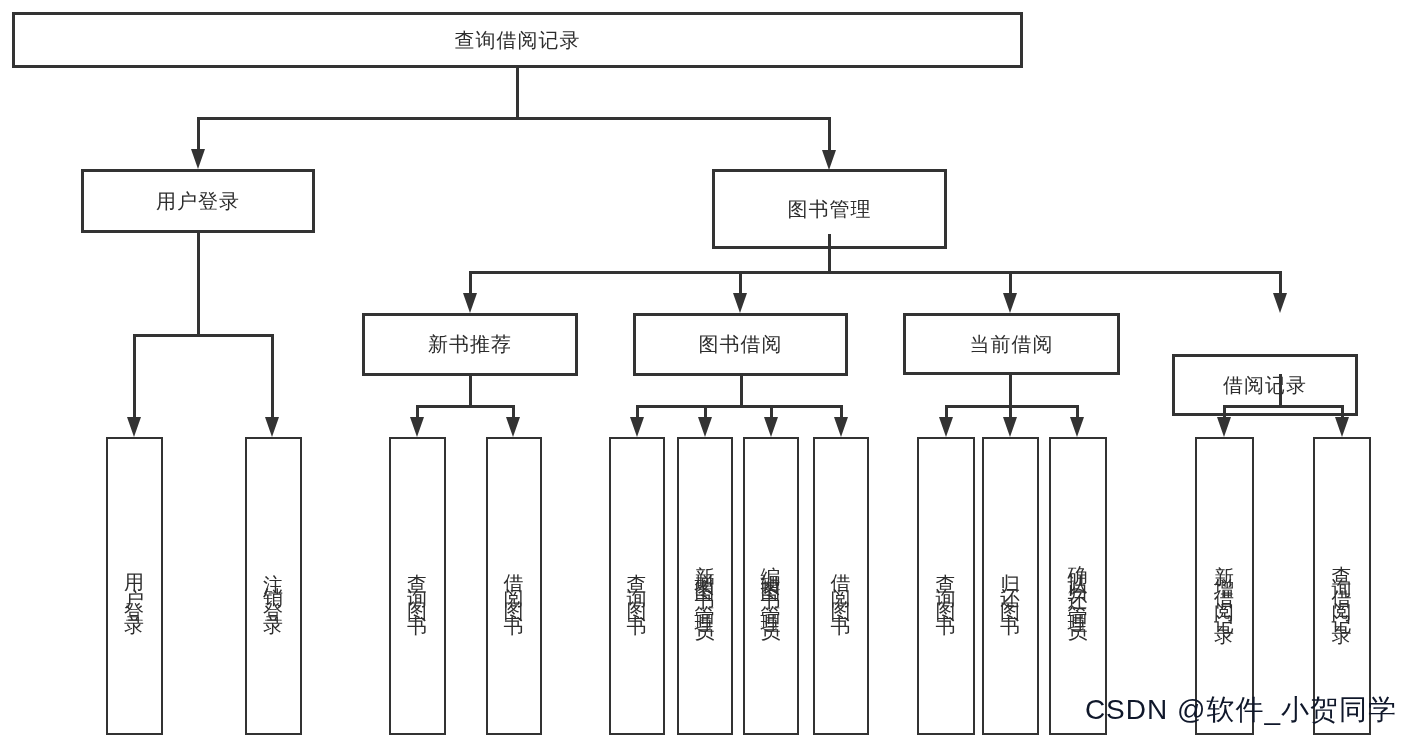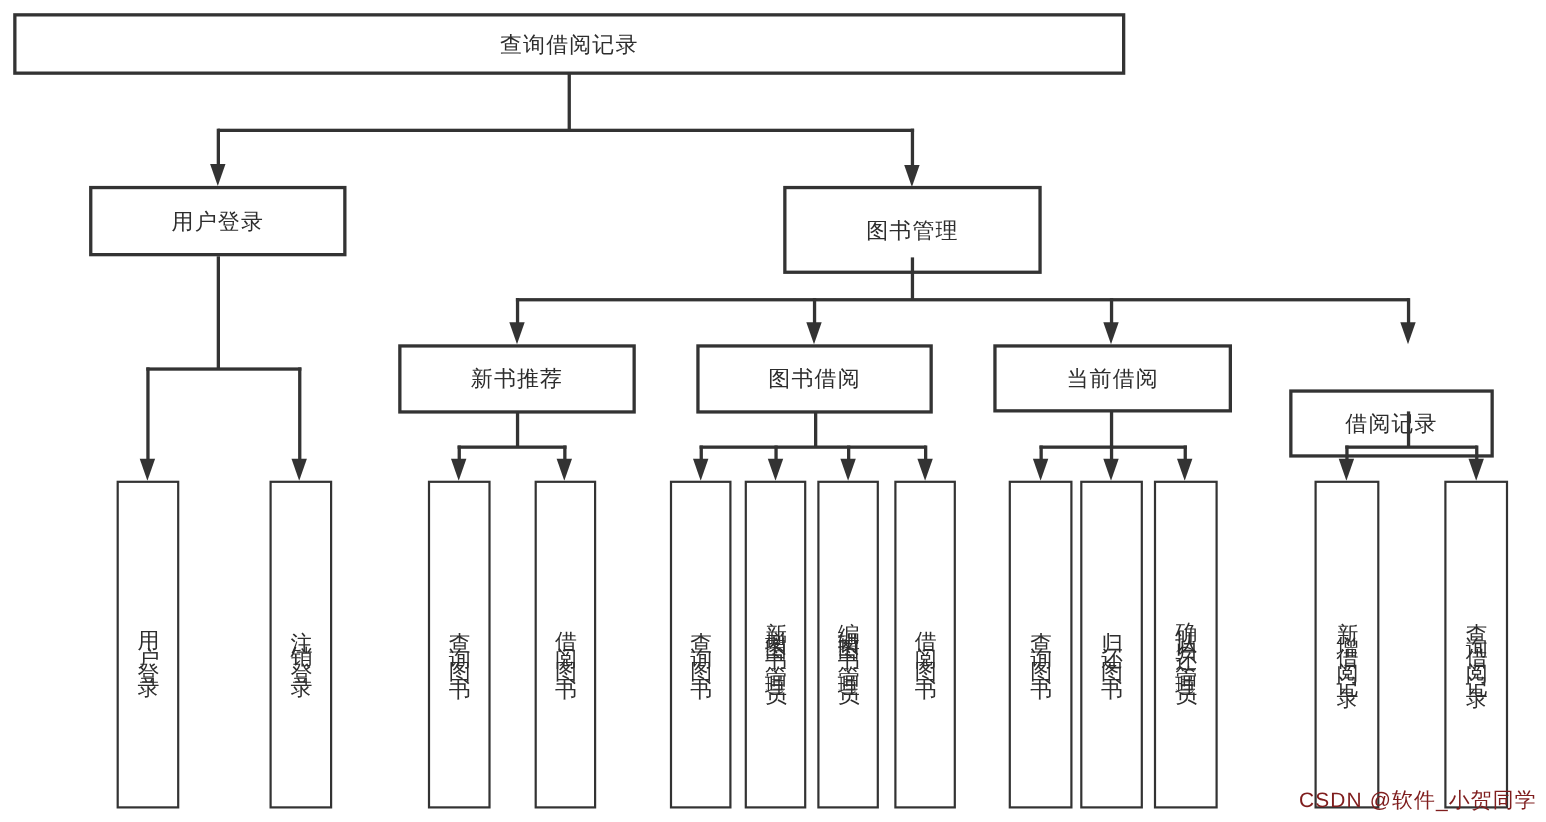--- a/index.html
+++ b/index.html
@@ -37,23 +37,23 @@
   .vline{position:absolute;width:3px;background:#333333;}
   .hline{position:absolute;height:3px;background:#333333;}
   .arrow{
     position:absolute;width:0;height:0;
     border-left:7px solid transparent;
     border-right:7px solid transparent;
     border-top:20px solid #333333;
   }
   .watermark{
     position:absolute;
-    right:8px;bottom:6px;
-    font-size:19px;
-    color:#7f1d1d;
+    right:8px;bottom:18px;
+    font-size:28px;
+    color:#0f172a;
     letter-spacing:1px;
     white-space:nowrap;
   }
 </style>
 </head>
 <body>
 
 <div class="canvas">
 
   <div class="box" style="left:12px;top:12px;width:1011px;height:56px;">

